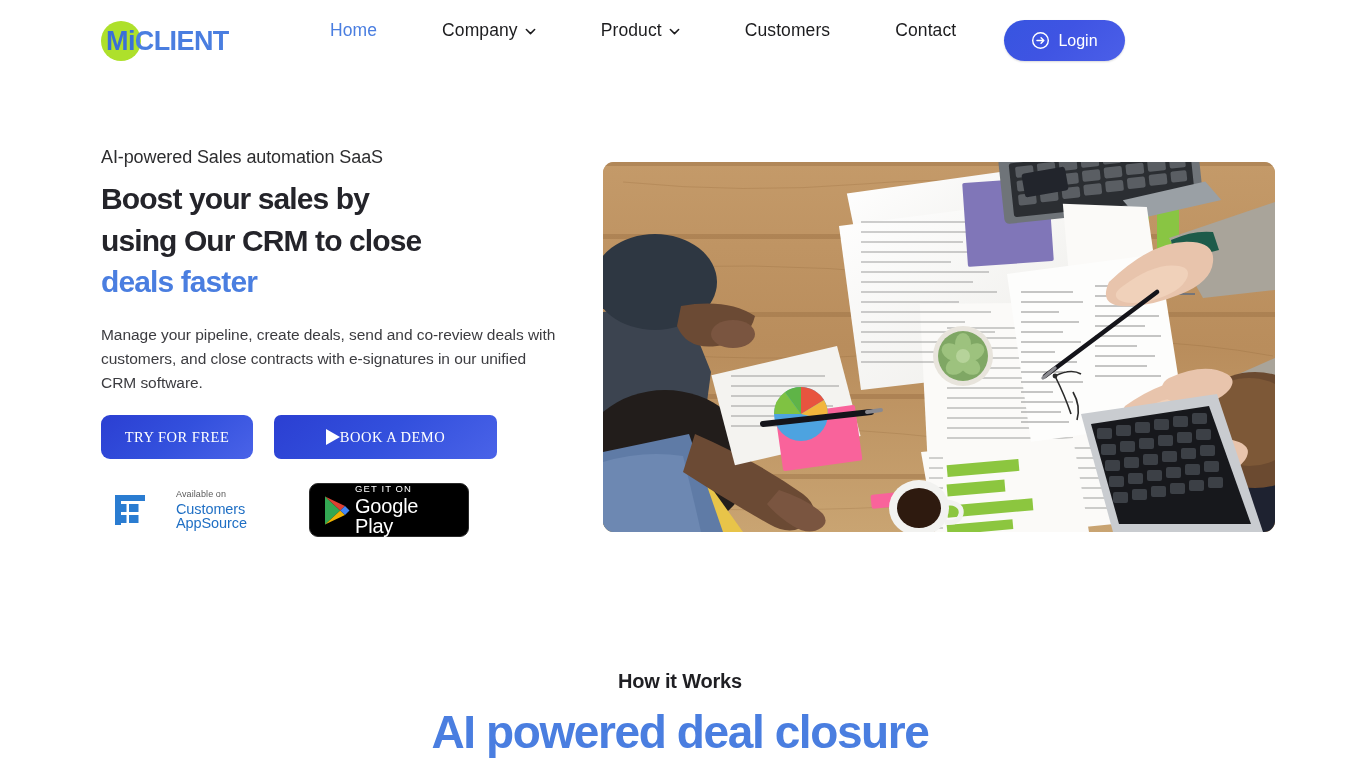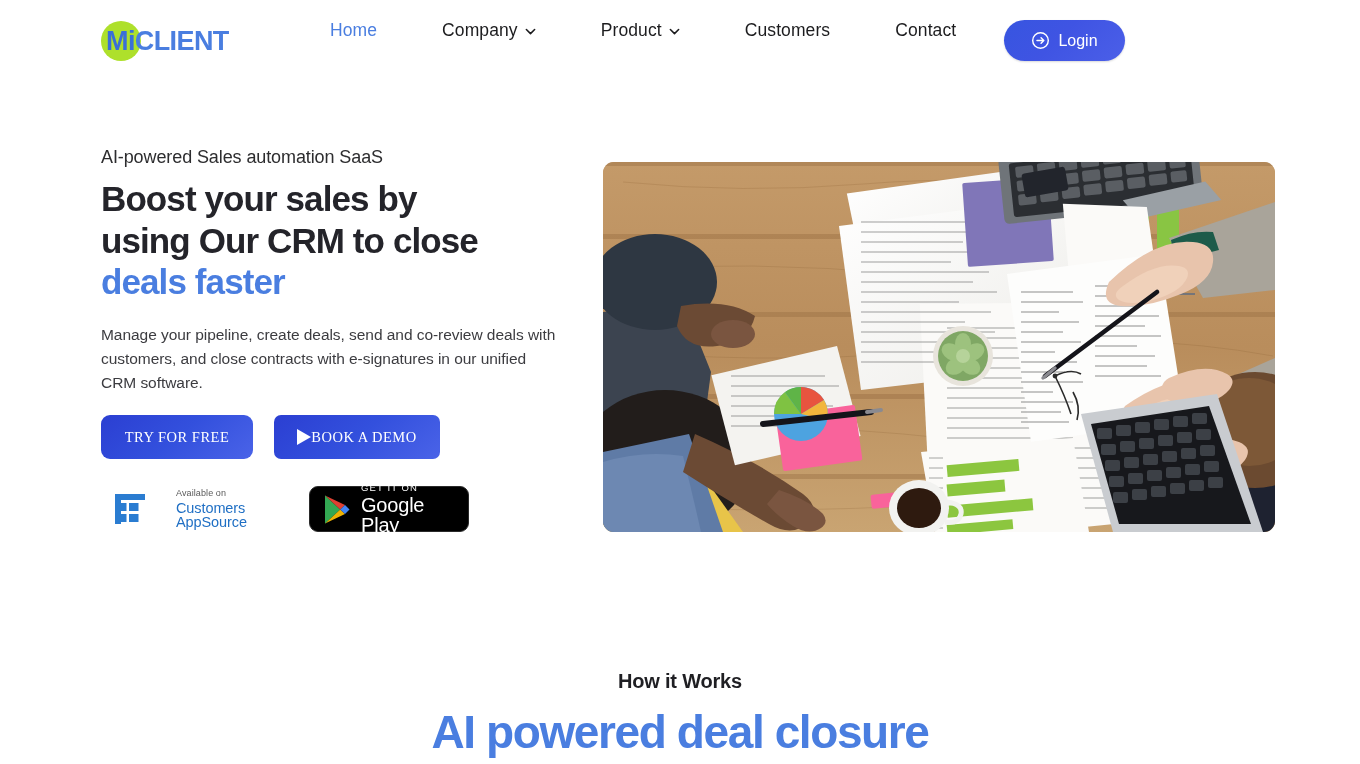--- a/index.html
+++ b/index.html
@@ -113,21 +113,21 @@
     width: 470px;
   }
   .eyebrow {
     font-size: 18px;
     color: #2d2d2f;
     letter-spacing: -0.1px;
     line-height: 30px;
     margin-bottom: 6px;
   }
   .headline {
-    font-size: 35px;
+    font-size: 30px;
     font-weight: 800;
     color: #24242a;
     line-height: 41.5px;
     letter-spacing: -0.9px;
   }
   .headline .accent { color: #4a7ee0; }
   .subtext {
     margin-top: 20px;
     font-size: 15.5px;
     color: #3c3c40;
@@ -156,21 +156,21 @@
     justify-content: center;
     cursor: pointer;
     font-family: Liberation Serif, serif;
   }
   .btn-try {
     width: 152px;
     border-radius: 9px;
     background: linear-gradient(140deg, #2b3fd2 0%, #3350dd 50%, #4a63e8 100%);
   }
   .btn-demo {
-    width: 166px;
+    width: 223px;
     border-radius: 7px;
     background: linear-gradient(140deg, #2b3fd2 0%, #3350dd 50%, #4a63e8 100%);
   }
   .play-tri {
     width: 0; height: 0;
     border-left: 14px solid #ffffff;
     border-top: 8.5px solid transparent;
     border-bottom: 8.5px solid transparent;
   }
 
@@ -205,28 +205,28 @@
     margin-bottom: 3px;
   }
   .ms-name {
     font-size: 14.5px;
     color: #1f6fc4;
     font-weight: 400;
     letter-spacing: -0.1px;
   }
   .badge-gp {
     width: 160px;
-    height: 46px;
+    height: 54px;
     background: #000000;
     border-radius: 9px;
     border: 1.5px solid #2a2a2a;
     display: flex;
     align-items: center;
     padding: 0 13px;
-    gap: 10px;
+    gap: 4px;
     cursor: pointer;
   }
   .gp-logo { width: 28px; height: 31px; flex: 0 0 28px; }
   .gp-text { line-height: 1; color: #ffffff; }
   .gp-get {
     font-size: 9.5px;
     letter-spacing: 1.1px;
     margin-bottom: 2px;
   }
   .gp-name {

